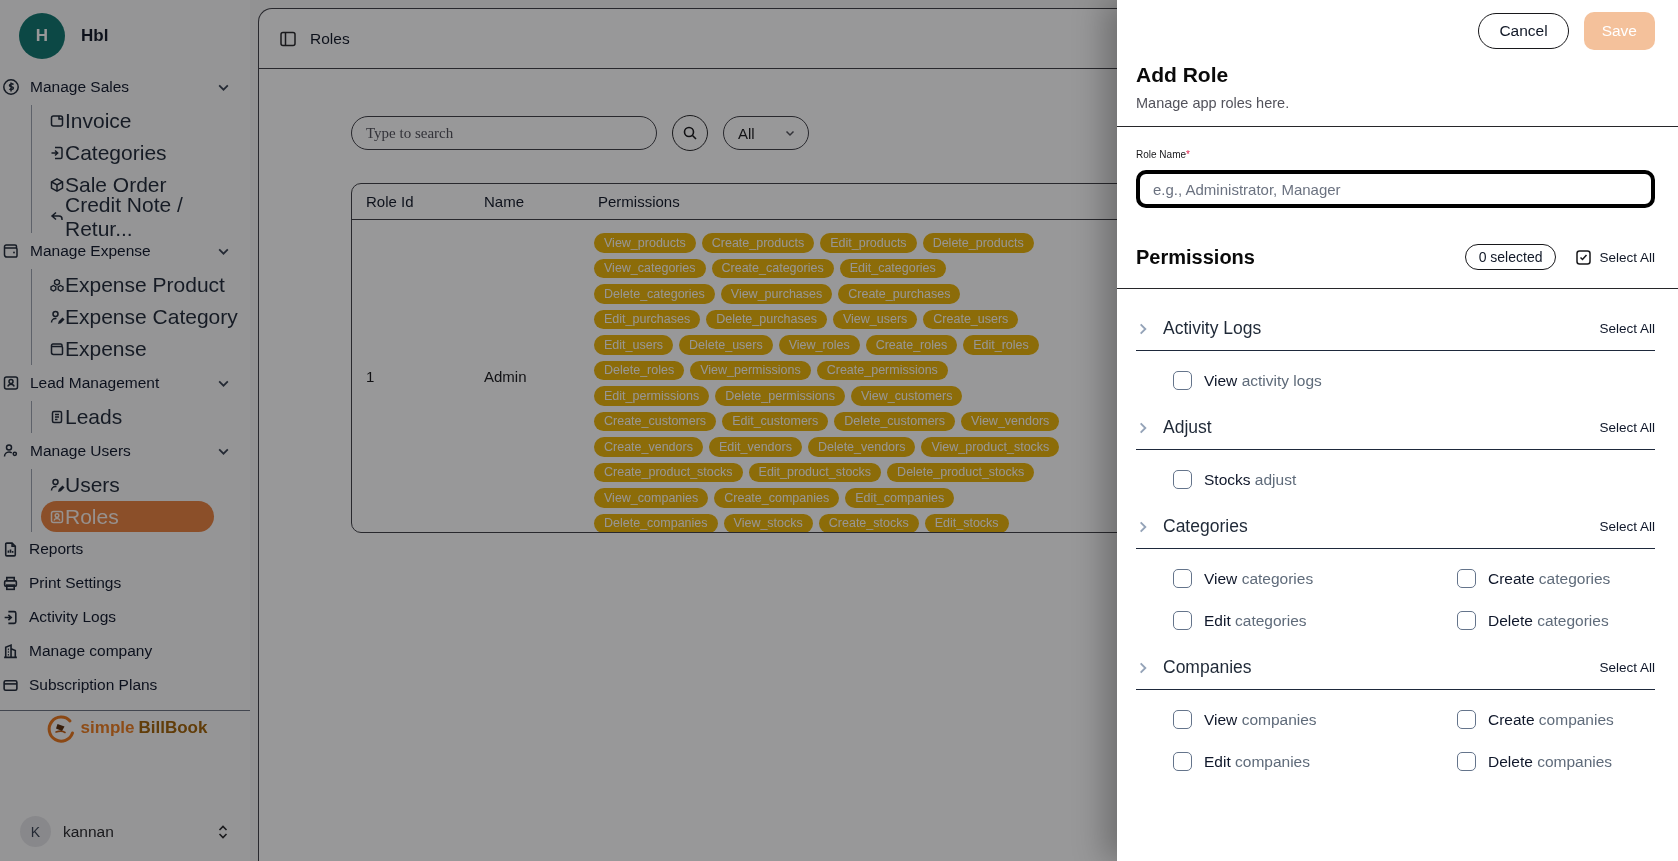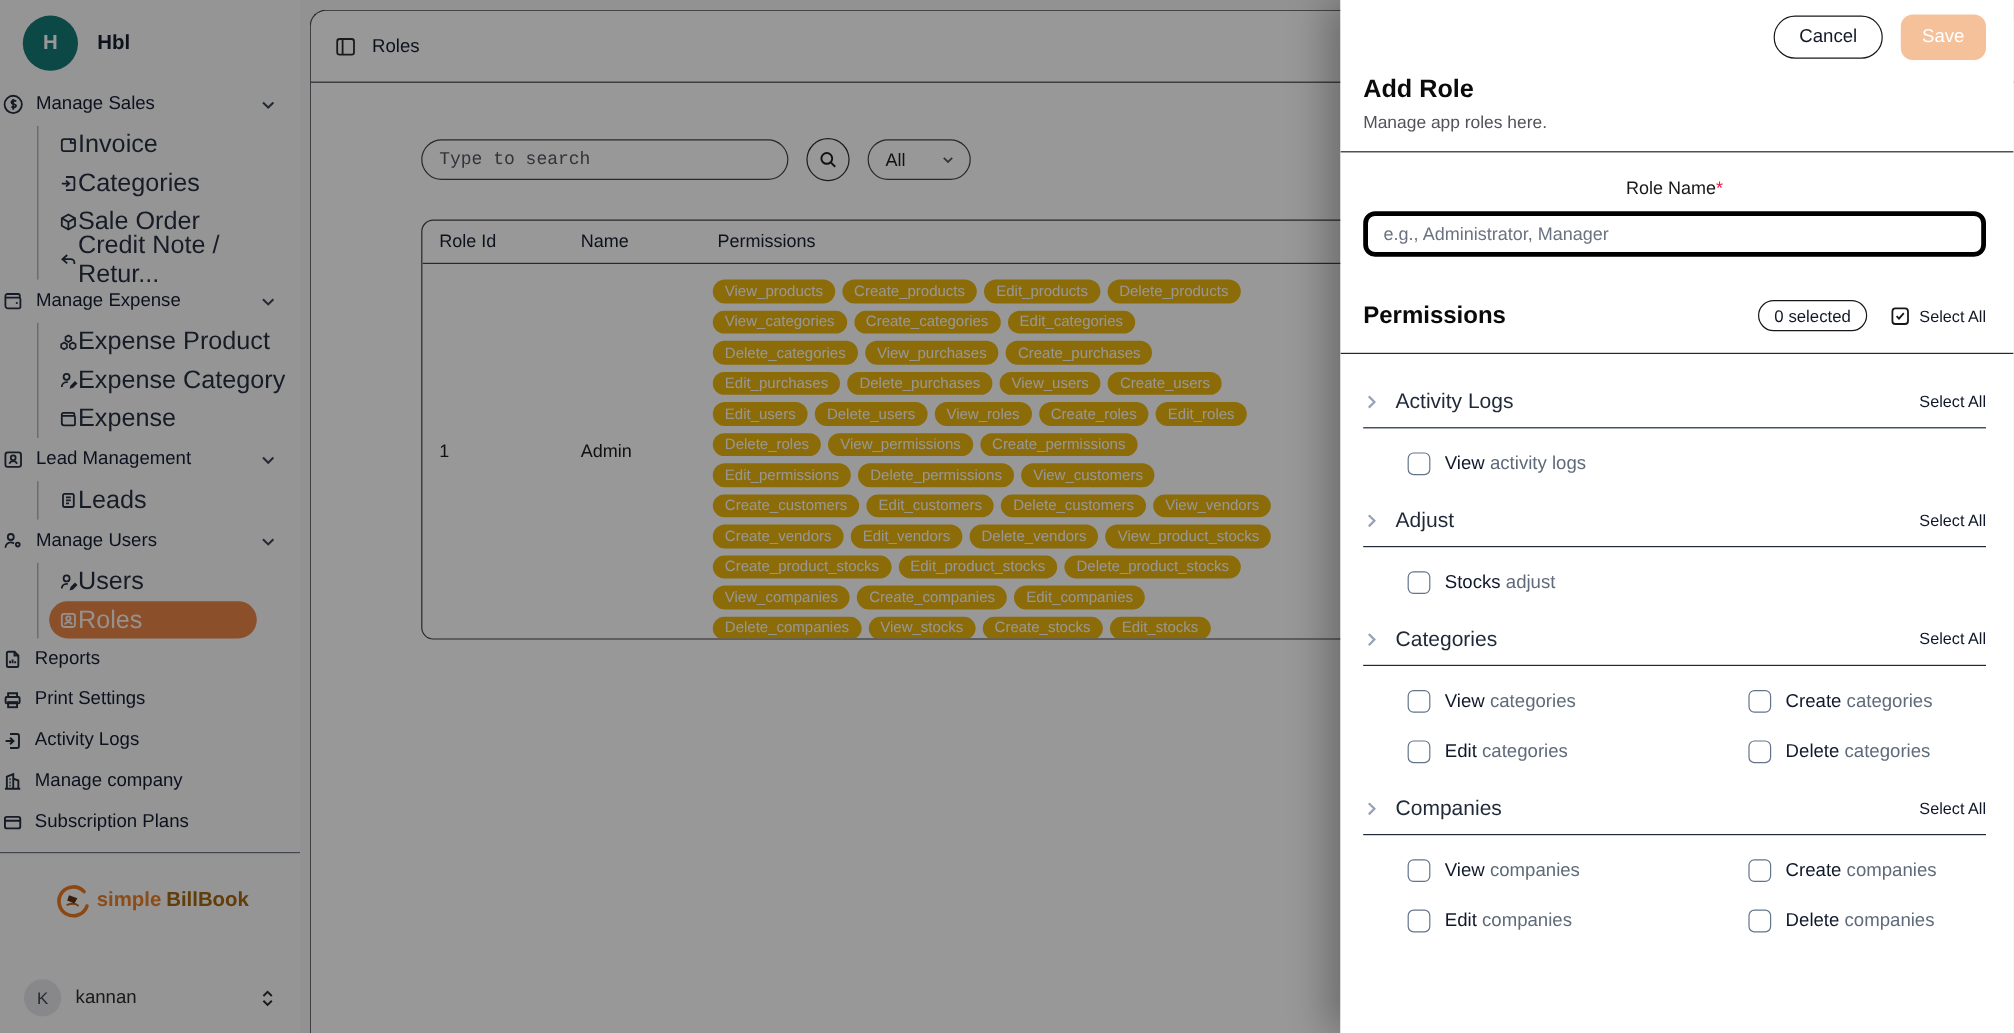--- a/index.html
+++ b/index.html
@@ -21,40 +21,40 @@
   .nav-item .ic { flex:0 0 auto; color:#1f2937; }
   .chev { color:#374151; }
   .sub-list { margin-left:31px; border-left:1.5px solid #9ca3af; }
   .sub-item { display:flex; align-items:center; height:32px; padding:0 8px 0 17px;
     font-size:21px; color:#1f2937; cursor:pointer; }
   .sub-item.active { background:#e8813f; color:#fdf3ec; border-radius:17px;
     margin:0 36px 0 9px; padding-left:8px; height:31px; }
   .sub-item.active .ic { color:#fdf3ec; }
   .link-item { height:34px; }
   .side-divider { border-top:1.5px solid #6b7280; margin:8px 0 0 0; }
-  .brand-row { display:flex; align-items:center; justify-content:center; gap:4px; margin-top:22px; }
+  .brand-row { display:flex; align-items:center; justify-content:center; gap:4px; }
   .brand-part1 { color:#ed7d1f; font-weight:bold; font-size:17px; }
   .brand-part2 { color:#a16207; font-weight:bold; font-size:17px; }
   .user-row { margin-top:auto; display:flex; align-items:center; gap:12px; padding:0 20px 0 20px; }
   .user-avatar { width:31px; height:31px; border-radius:50%; background:#e4e4e7; color:#374151;
     display:flex; align-items:center; justify-content:center; font-size:14px; }
   .user-name { flex:1; font-size:15.5px; color:#27272a; }
 
   
   .main { position:absolute; left:250px; right:0; top:0; bottom:0; background:#f4f4f5; }
   .panel { margin:8px 0 0 8px; height:calc(100% - 8px); background:#ffffff;
     border:1px solid #3f3f46; border-right:none; border-bottom:none; border-radius:14px 0 0 0; }
   .topbar { height:60px; display:flex; align-items:center; gap:13px; padding:0 24px 0 20px;
     border-bottom:1px solid #3f3f46; }
   .topbar-title { font-size:15.5px; font-weight:500; color:#111827; }
   .content { padding:46px 24px 0 92px; }
   .toolbar { display:flex; align-items:center; gap:15px; }
   .search-input { width:306px; height:34px; border:1px solid #3f3f46; border-radius:17px;
     padding:0 14px; font-size:15px; color:#18181b; background:#fff; outline:none;
-    font-family:Liberation Mono, monospace; }
+    font-family:Liberation Serif, serif; }
   .search-input::placeholder { color:#52525b; }
   .search-btn { width:36px; height:36px; border-radius:50%; border:1.5px solid #27272a;
     background:#fff; display:flex; align-items:center; justify-content:center; cursor:pointer; }
   .filter-select { width:86px; height:34px; border:1px solid #3f3f46; border-radius:17px;
     background:#fff; display:flex; align-items:center; justify-content:space-between;
     padding:0 12px 0 14px; font-size:15px; cursor:pointer; }
   .table-card { margin-top:32px; width:800px; border:1px solid #3f3f46; border-radius:10px;
     background:#fff; overflow:hidden; }
   .t-head, .t-row { display:grid; grid-template-columns:118px 114px 1fr; padding-left:10px; }
   .t-head { border-bottom:1px solid #3f3f46; }
@@ -73,21 +73,21 @@
     box-shadow:-12px 0 30px rgba(0,0,0,0.28); padding:0 23px 24px 19px; overflow:hidden; }
   .drawer-actions { display:flex; justify-content:flex-end; align-items:center; gap:15px; padding-top:12px; }
   .btn-cancel { height:36px; padding:0 20px; border-radius:18px; border:1.5px solid #18181b;
     background:#fff; font-size:15.5px; color:#111827; cursor:pointer;
     font-family:"Liberation Sans","DejaVu Sans",sans-serif; }
   .btn-save { height:38px; padding:0 18px; border-radius:10px; border:none; background:#f4c19b;
     color:#fff; font-size:15.5px; cursor:pointer; font-family:"Liberation Sans","DejaVu Sans",sans-serif; }
   .drawer-title { margin-top:13px; font-size:21px; font-weight:bold; color:#0a0a0a; }
   .drawer-sub { margin-top:8px; font-size:14.5px; color:#52525b; }
   .full-divider { border-top:1px solid #27272a; margin:15px -23px 0 -19px; }
-  .field-label { margin-top:22px; font-size:15px; color:#18181b;text-align:center; }
+  .field-label { margin-top:22px; font-size:10px; color:#18181b; }
   .req { color:#e11d48; }
   .role-input { margin-top:10px; width:100%; height:38px; border:4px solid #000000; border-radius:10px;
     padding:0 13px; font-size:15px; outline:none; font-family:"Liberation Sans","DejaVu Sans",sans-serif; }
   .role-input::placeholder { color:#6b7280; }
   .perm-header { margin-top:36px; display:flex; align-items:center; }
   .perm-heading { font-size:20px; font-weight:bold; color:#0a0a0a; flex:1; }
   .selected-pill { border:1px solid #18181b; border-radius:16px; padding:4px 13px; font-size:14px;
     color:#111827; }
   .select-all-top { display:flex; align-items:center; gap:7px; margin-left:19px; font-size:13.5px;
     color:#111827; cursor:pointer; }

